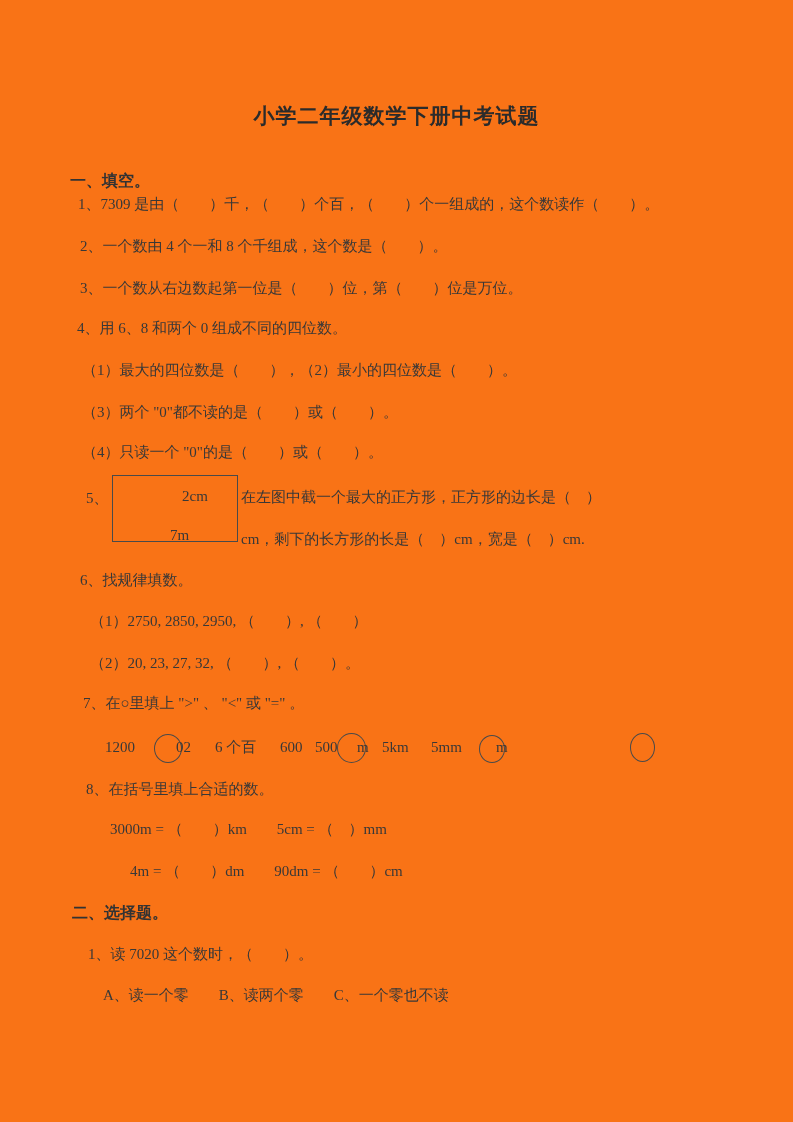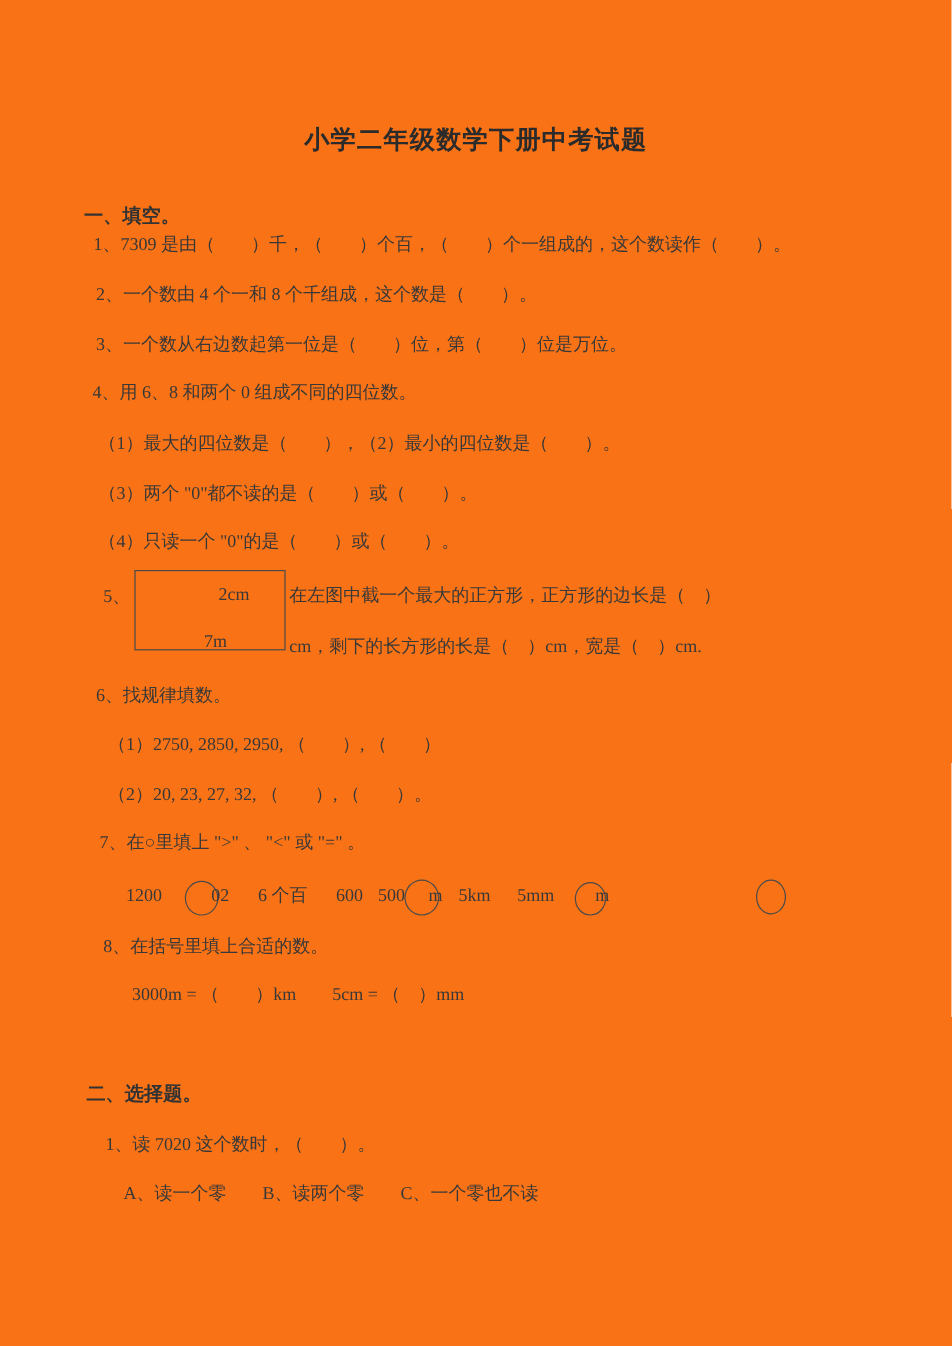--- a/index.html
+++ b/index.html
@@ -79,18 +79,19 @@
   <div class="circle c2"></div>
   <div class="ln" style="left:357px; top:738px;">m</div>
   <div class="ln" style="left:382px; top:738px;">5km</div>
   <div class="ln" style="left:431px; top:738px;">5mm</div>
   <div class="circle c3"></div>
   <div class="ln" style="left:496px; top:738px;">m</div>
   <div class="circle c4"></div>
 
   <div class="ln" style="left:86px; top:780px;">8、在括号里填上合适的数。</div>
   <div class="ln" style="left:110px; top:820px;">3000m = （　　）km　　5cm = （　）mm</div>
+  <div class="ln" style="left:130px; top:862px;">4m = （　　）dm　　90dm = （　　）cm</div>
 
   <div class="ln heading" style="left:72px; top:903px;">二、选择题。</div>
   <div class="ln" style="left:88px; top:945px;">1、读 7020 这个数时，（　　）。</div>
   <div class="ln" style="left:103px; top:986px;">A、读一个零　　B、读两个零　　C、一个零也不读</div>
 
 </div>
 
 </body></html>

